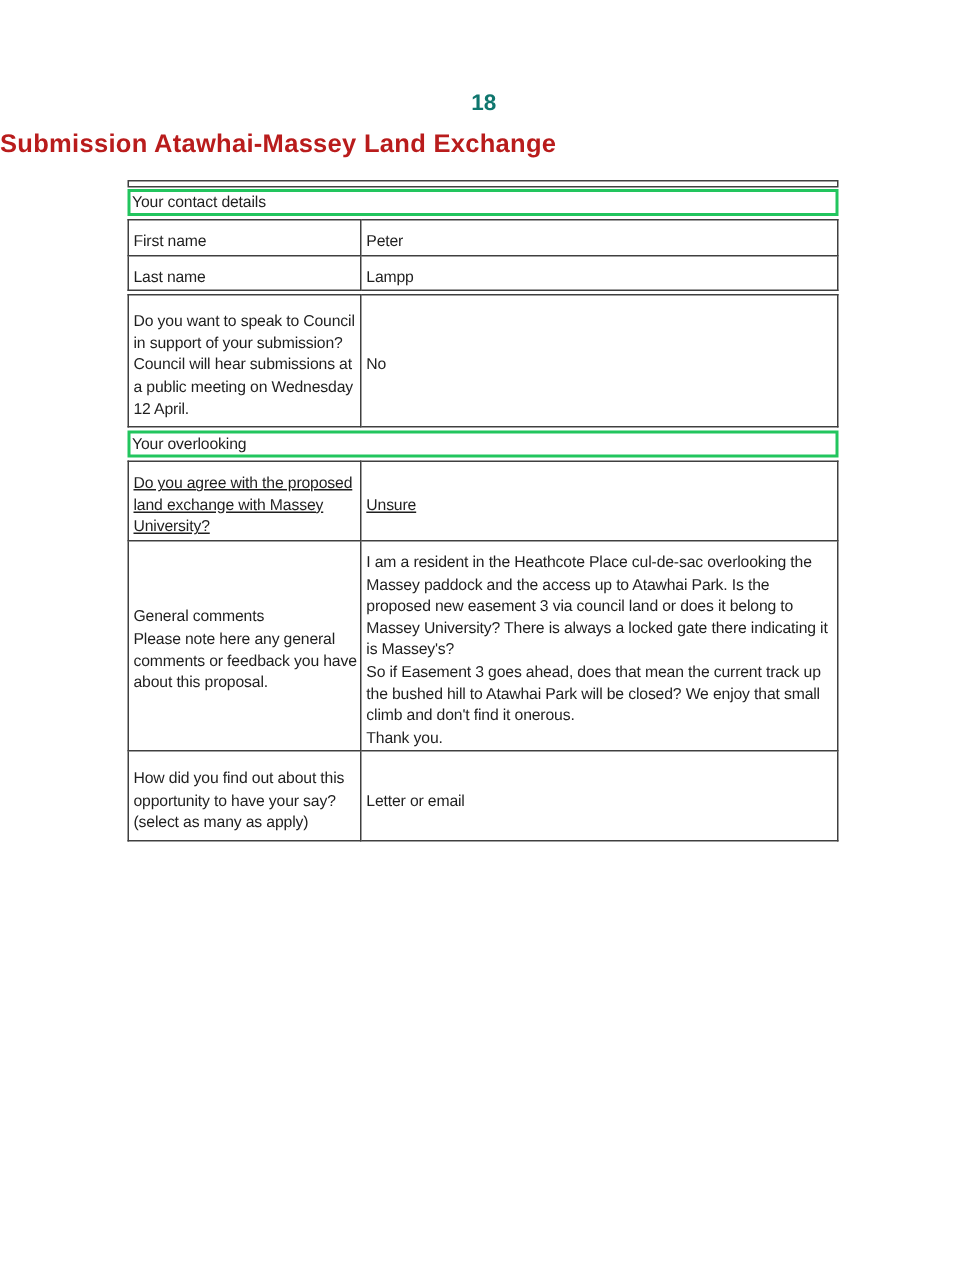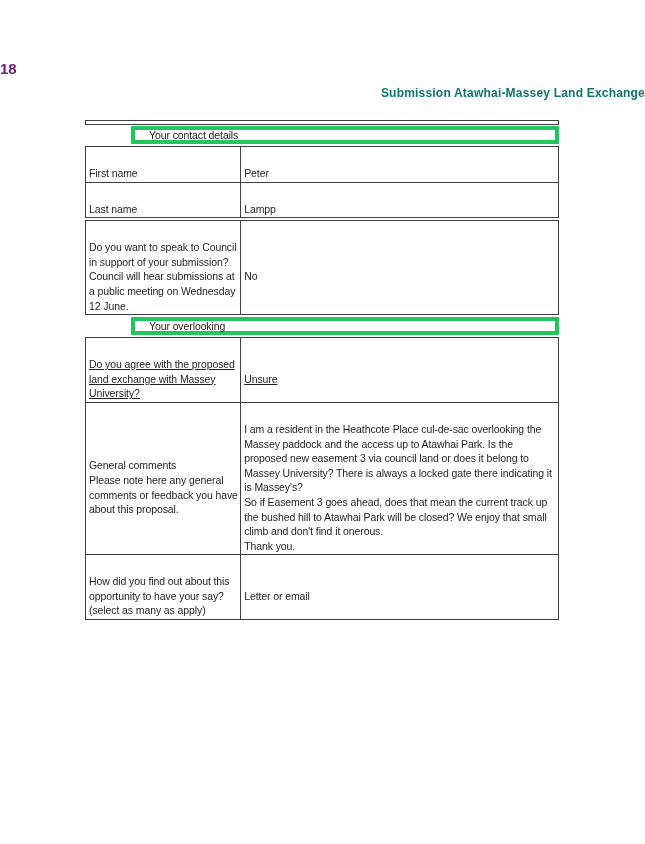--- a/index.html
+++ b/index.html
@@ -12,64 +12,64 @@
   }
   .page {
     position: absolute; top: 0; left: 0;
     width: 645px; height: 844px;
     background: #ffffff;
     overflow: hidden;
   }
   .page-number {
     position: absolute; top: 60px; left: 0;
     width: 100%;
+    text-align: center;
     font-size: 15px; font-weight: bold;
-    color: #701a75;
+    color: #0f766e;
   }
   .doc-title {
     position: absolute; top: 86px; left: 0;
     width: 100%;
-    text-align: right;
-    font-size: 12px; font-weight: bold;
-    color: #0f766e;
+    text-align: left;
+    font-size: 17px; font-weight: bold;
+    color: #b91c1c;
     letter-spacing: 0.2px;
   }
   .form-area {
     position: absolute; top: 120px; left: 85px;
     width: 474px;
     font-size: 10.5px;
     letter-spacing: -0.1px;
     line-height: 14.6px;
   }
   .spacer-box {
     border: 1px solid #404040;
     height: 5px;
     margin-bottom: 1px;
     background: #ffffff;
   }
   .section-box {
-    border: 4px solid #22c55e;
+    border: 2px solid #22c55e;
     height: 18px;
     margin-bottom: 2px;
-    padding-left: 14px;
+    padding-left: 1px;
     display: flex; align-items: center;
     background: #ffffff;
-    margin-left: 46px;
   }
   table.qa-table {
     border-collapse: collapse;
     width: 474px;
     table-layout: fixed;
     margin-bottom: 2px;
   }
   table.qa-table td {
     border: 1px solid #404040;
     vertical-align: middle;
     white-space: pre-line;
-    padding: 19px 2px 1px 3px;
+    padding: 7px 2px 1px 3px;
     overflow: hidden;
   }
   td.label-cell { width: 147px; }
   td.value-cell { width: 301px; }
   tr.r-name  td { height: 17px; }
   tr.r-org   td { height: 78px; }
   tr.r-speak td { height: 88px; }
   tr.r-agree td { height: 46px; text-decoration: underline; }
   tr.r-why   td { height: 17px; }
   tr.r-comments td { height: 132px; }
@@ -100,21 +100,21 @@
         <td class="value-cell">Lampp</td>
       </tr>
     </tbody>
       </table>
 
 
     <table class="qa-table">
       <tbody>
           <tr class="r-speak">
         <td class="label-cell">Do you want to speak to Council in support of your submission?
-Council will hear submissions at a public meeting on Wednesday 12 June.</td>
+Council will hear submissions at a public meeting on Wednesday 12 April.</td>
         <td class="value-cell">No</td>
       </tr>
     </tbody>
       </table>
 
     <div class="section-box">Your overlooking</div>
 
     <table class="qa-table">
       <tbody>
           <tr class="r-agree">

